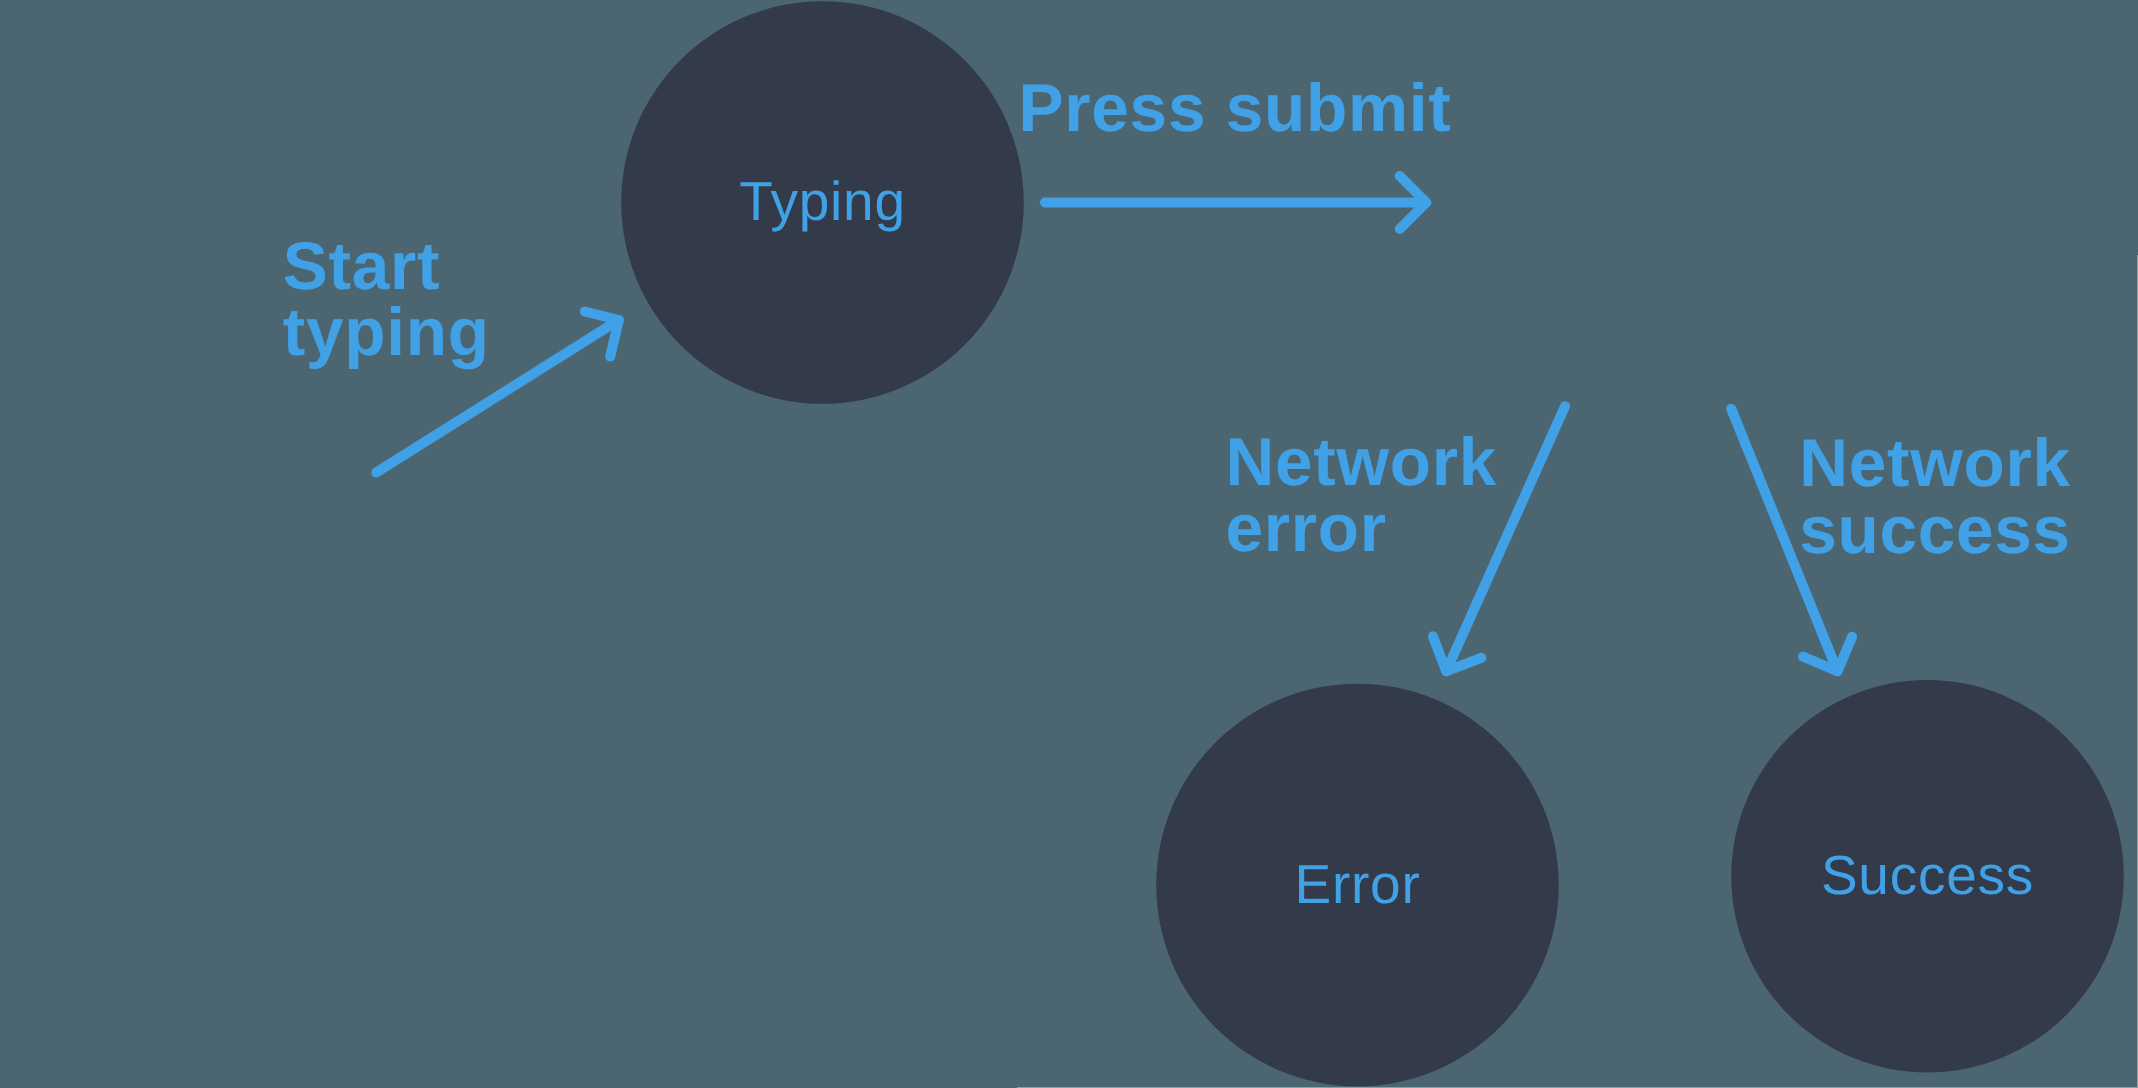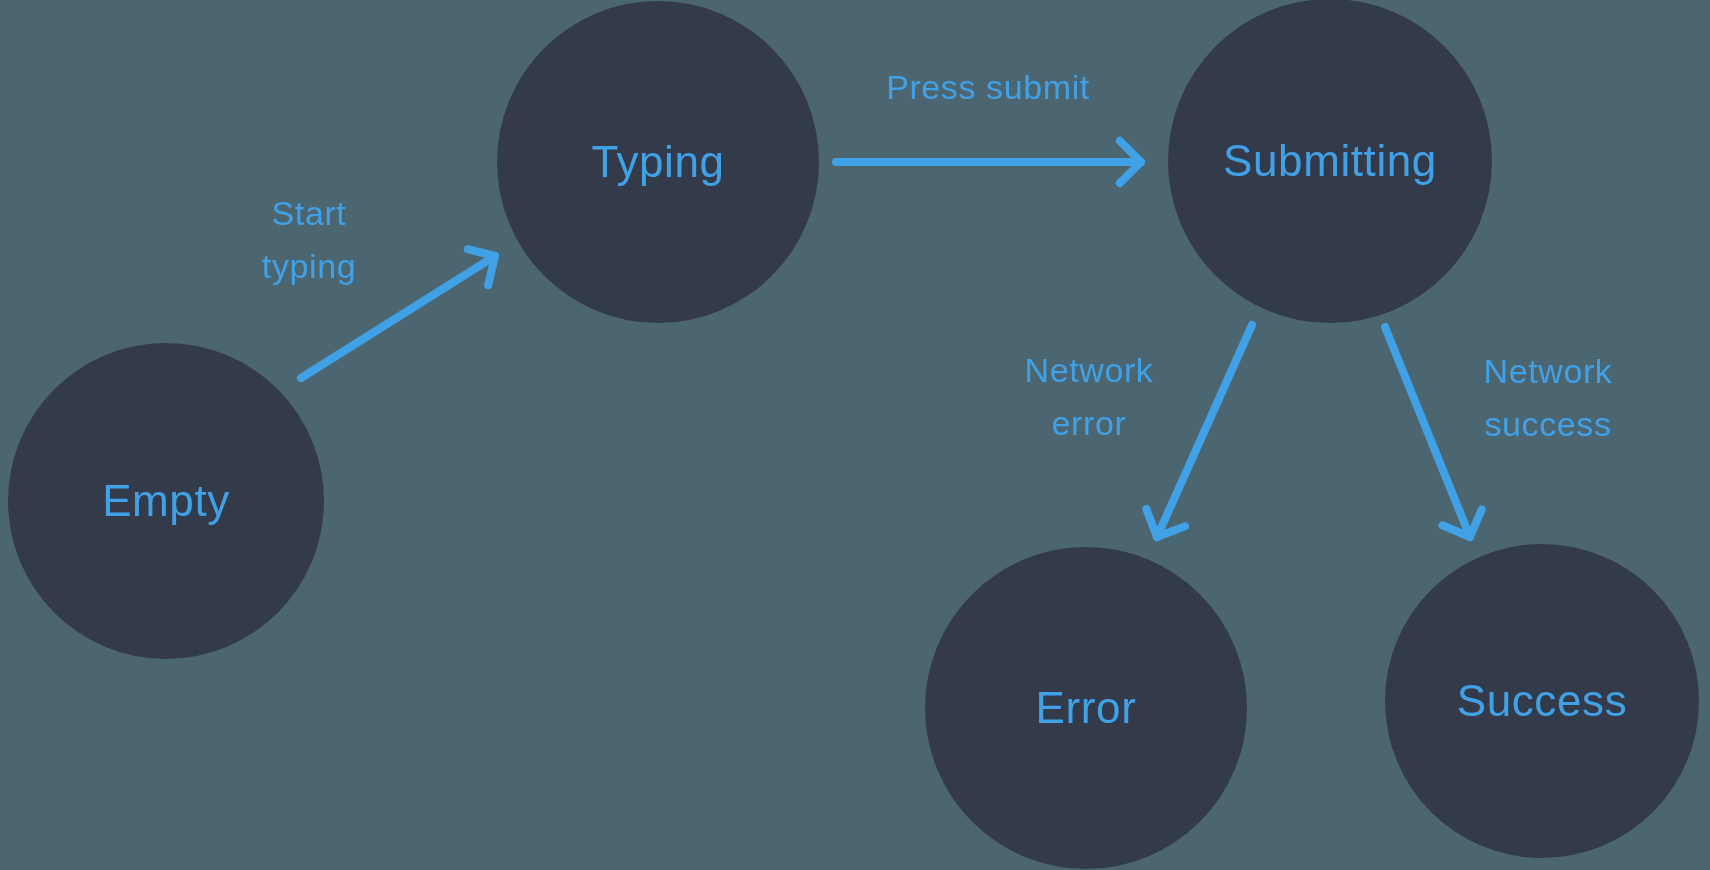--- a/index.html
+++ b/index.html
@@ -30,25 +30,25 @@
     color: var(--accent);
     font-size: 44px;
     letter-spacing: 0.6px;
     font-weight: 400;
     white-space: nowrap;
   }
   .edge-label {
     position: absolute;
     transform: translate(-50%, -50%);
     color: var(--accent);
-    font-size: 34px;
+    font-size: 54px;
     line-height: 53px;
     letter-spacing: 0.6px;
-    font-weight: 400;
-    text-align: center;
+    font-weight: 700;
+    text-align: left;
     white-space: nowrap;
   }
   svg.arrows {
     position: absolute;
     left: 0; top: 0;
     width: 1710px; height: 870px;
     pointer-events: none;
   }
   svg.arrows polyline, svg.arrows line {
     stroke: var(--accent);
@@ -75,31 +75,25 @@
     <g>
       <line x1="1252" y1="325" x2="1157" y2="537"></line>
       <polyline points="1185,526.3 1157,537 1146.3,509"></polyline>
     </g>
     <g>
       <line x1="1385" y1="327" x2="1470" y2="537"></line>
       <polyline points="1481.7,509.4 1470,537 1442.4,525.3"></polyline>
     </g>
   </svg>
 
-  <div class="node" style="left:8px; top:343px; width:316px; height:316px;">
-    <span class="node-label">Empty</span>
-  </div>
 
   <div class="node" style="left:497px; top:1px; width:322px; height:322px;">
     <span class="node-label">Typing</span>
   </div>
 
-  <div class="node" style="left:1168px; top:-1px; width:324px; height:324px;">
-    <span class="node-label">Submitting</span>
-  </div>
 
   <div class="node" style="left:925px; top:547px; width:322px; height:322px;">
     <span class="node-label">Error</span>
   </div>
 
   <div class="node" style="left:1385px; top:544px; width:314px; height:314px;">
     <span class="node-label">Success</span>
   </div>
 
   <div class="edge-label" style="left:309px; top:240px;">

